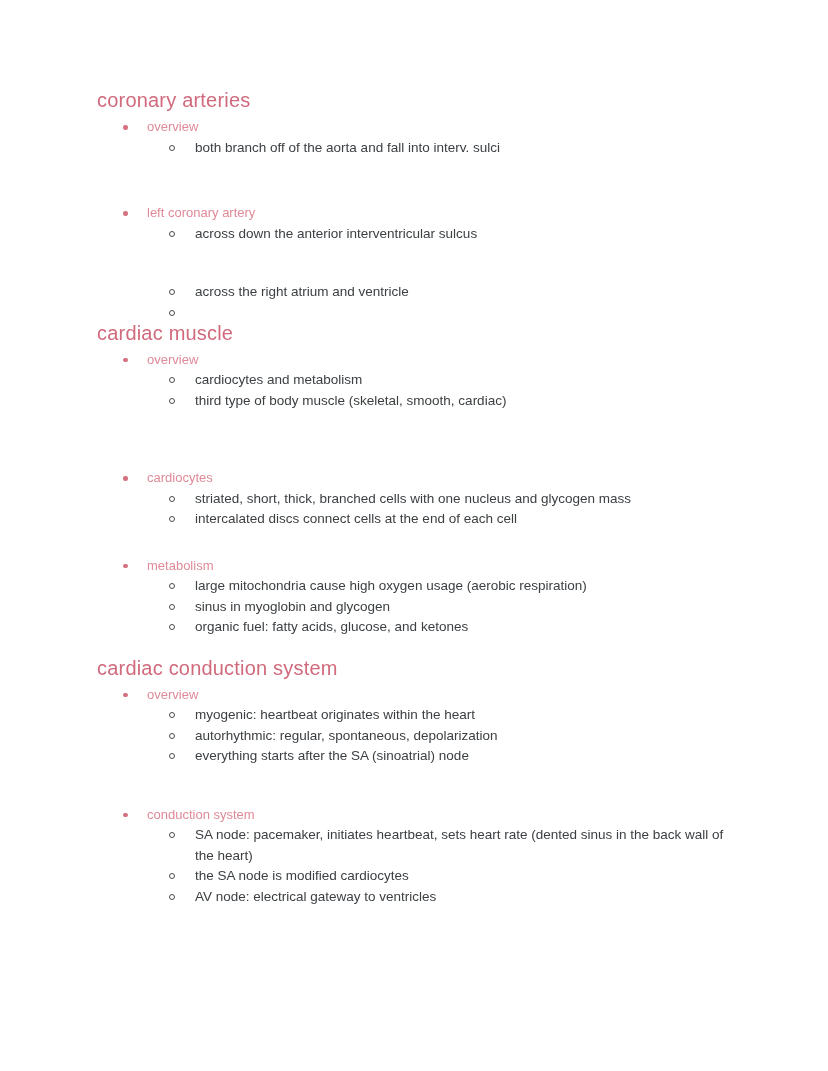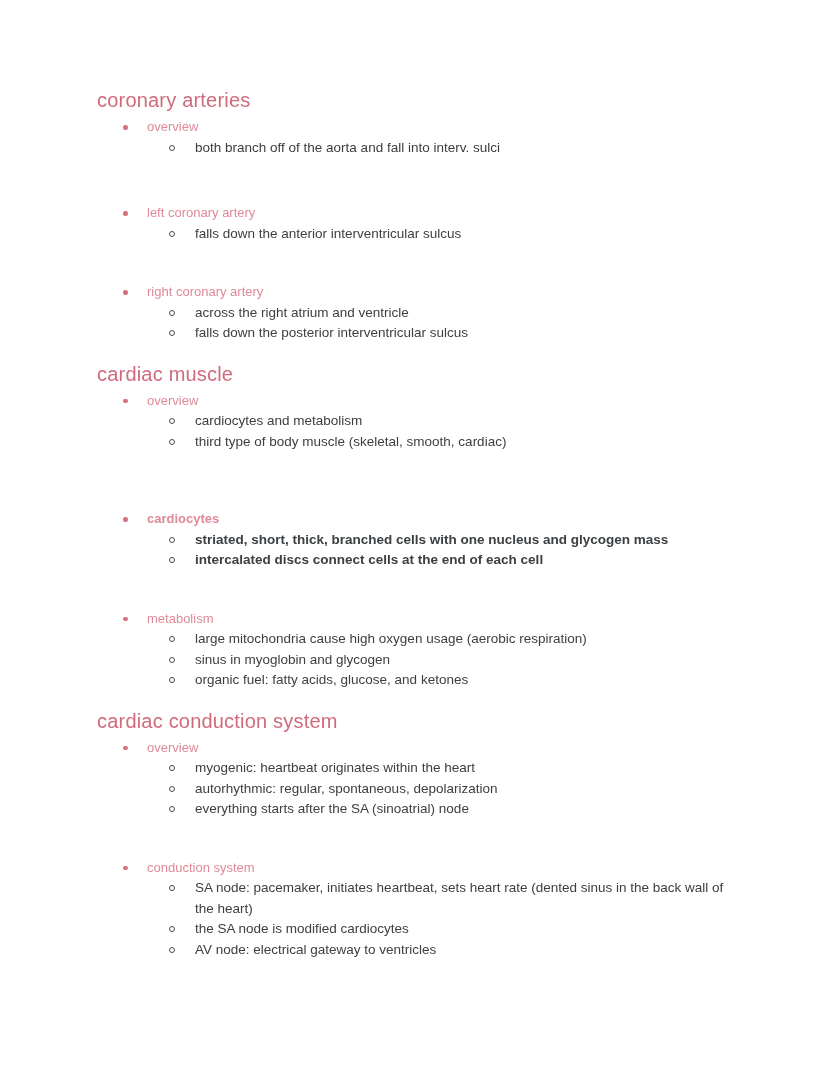--- a/index.html
+++ b/index.html
@@ -69,36 +69,35 @@
 <div class="page" style="--bg: #ffffff; --heading: #d06a7c; --label: #df8a98; --dot: #d4717f; --body: #3c4043; --circle: #4a4d50;">
   <div id="doc">
       <div class="doc-section">
         <div class="section-heading">coronary arteries</div>
         <div class="topic-group" style="margin-bottom: 38px;">
           <div class="line label-row"><span class="dot-marker"></span><span>overview</span></div>
           <div class="line item-row"><span class="circle-marker"></span><span>both branch off of the aorta and fall into interv. sulci</span></div>
         </div>
         <div class="topic-group" style="margin-bottom: 38px; margin-top: 45px;">
           <div class="line label-row"><span class="dot-marker"></span><span>left coronary artery</span></div>
-          <div class="line item-row"><span class="circle-marker"></span><span>falls down the anterior interventricular sulcus</span></div>
+          <div class="line item-row"><span class="circle-marker"></span><span>across down the anterior interventricular sulcus</span></div>
         </div>
         <div class="topic-group" style="margin-bottom: 0px;">
-          <div class="line label-row"><span class="dot-marker"></span><span>right coronary artery</span></div>
           <div class="line item-row"><span class="circle-marker"></span><span>across the right atrium and ventricle</span></div>
-          <div class="line item-row"><span class="circle-marker"></span><span>falls down the posterior interventricular sulcus</span></div>
+          <div class="line item-row"><span class="circle-marker"></span></div>
         </div>
       </div>
       <div class="doc-section">
         <div class="section-heading">cardiac muscle</div>
         <div class="topic-group" style="margin-bottom: 57px;">
           <div class="line label-row"><span class="dot-marker"></span><span>overview</span></div>
           <div class="line item-row"><span class="circle-marker"></span><span>cardiocytes and metabolism</span></div>
           <div class="line item-row"><span class="circle-marker"></span><span>third type of body muscle (skeletal, smooth, cardiac)</span></div>
         </div>
-        <div class="topic-group" style="margin-bottom: 38px; font-weight: bold;">
+        <div class="topic-group" style="margin-bottom: 26px;">
           <div class="line label-row"><span class="dot-marker"></span><span>cardiocytes</span></div>
           <div class="line item-row"><span class="circle-marker"></span><span>striated, short, thick, branched cells with one nucleus and glycogen mass</span></div>
           <div class="line item-row"><span class="circle-marker"></span><span>intercalated discs connect cells at the end of each cell</span></div>
         </div>
         <div class="topic-group" style="margin-bottom: 16px;">
           <div class="line label-row"><span class="dot-marker"></span><span>metabolism</span></div>
           <div class="line item-row"><span class="circle-marker"></span><span>large mitochondria cause high oxygen usage (aerobic respiration)</span></div>
           <div class="line item-row"><span class="circle-marker"></span><span>sinus in myoglobin and glycogen</span></div>
           <div class="line item-row"><span class="circle-marker"></span><span>organic fuel: fatty acids, glucose, and ketones</span></div>
         </div>

